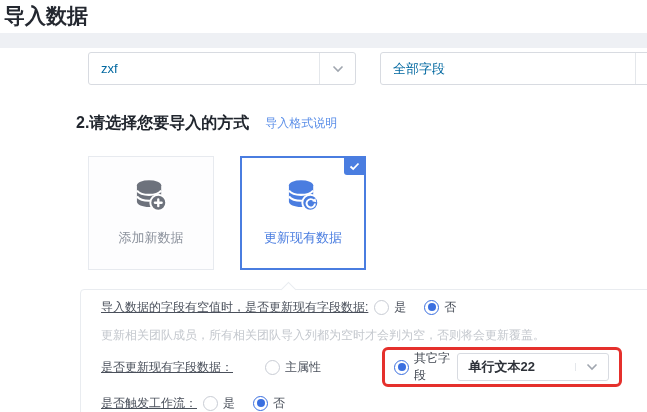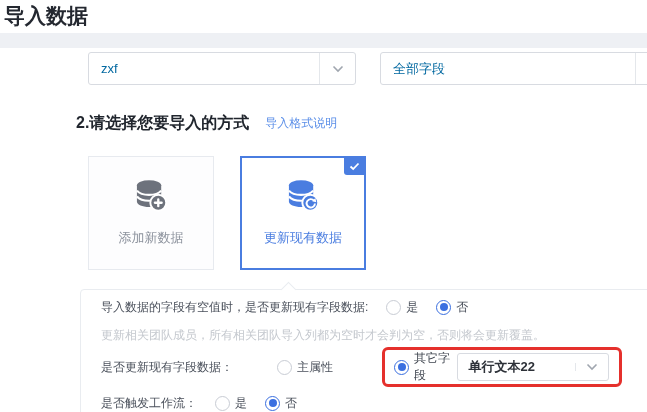--- a/index.html
+++ b/index.html
@@ -117,21 +117,21 @@
     display: flex; align-items: center; cursor: pointer;
   }
   .annotation-box .field-select .val {
     flex: 1; display: flex; align-items: center;
     padding: 0 10px; font-size: 13px; font-weight: 600; color: #2d3138;
   }
   .annotation-box .field-select .chev {
     width: 32px; border-left: 1px solid #e4e7eb;
     display: flex; align-items: center; justify-content: center;
   }
-  .mr10 { margin-right: 18px; }
+  .mr10 { margin-right: 6px; text-decoration: underline; }
   .mr18 { margin-right: 18px; }
 </style>
 </head>
 <body>
 
 <div class="page-title">导入数据</div>
 <div class="band"></div>
 
 <div class="select select-dataset">
   <span class="val">zxf</span>

